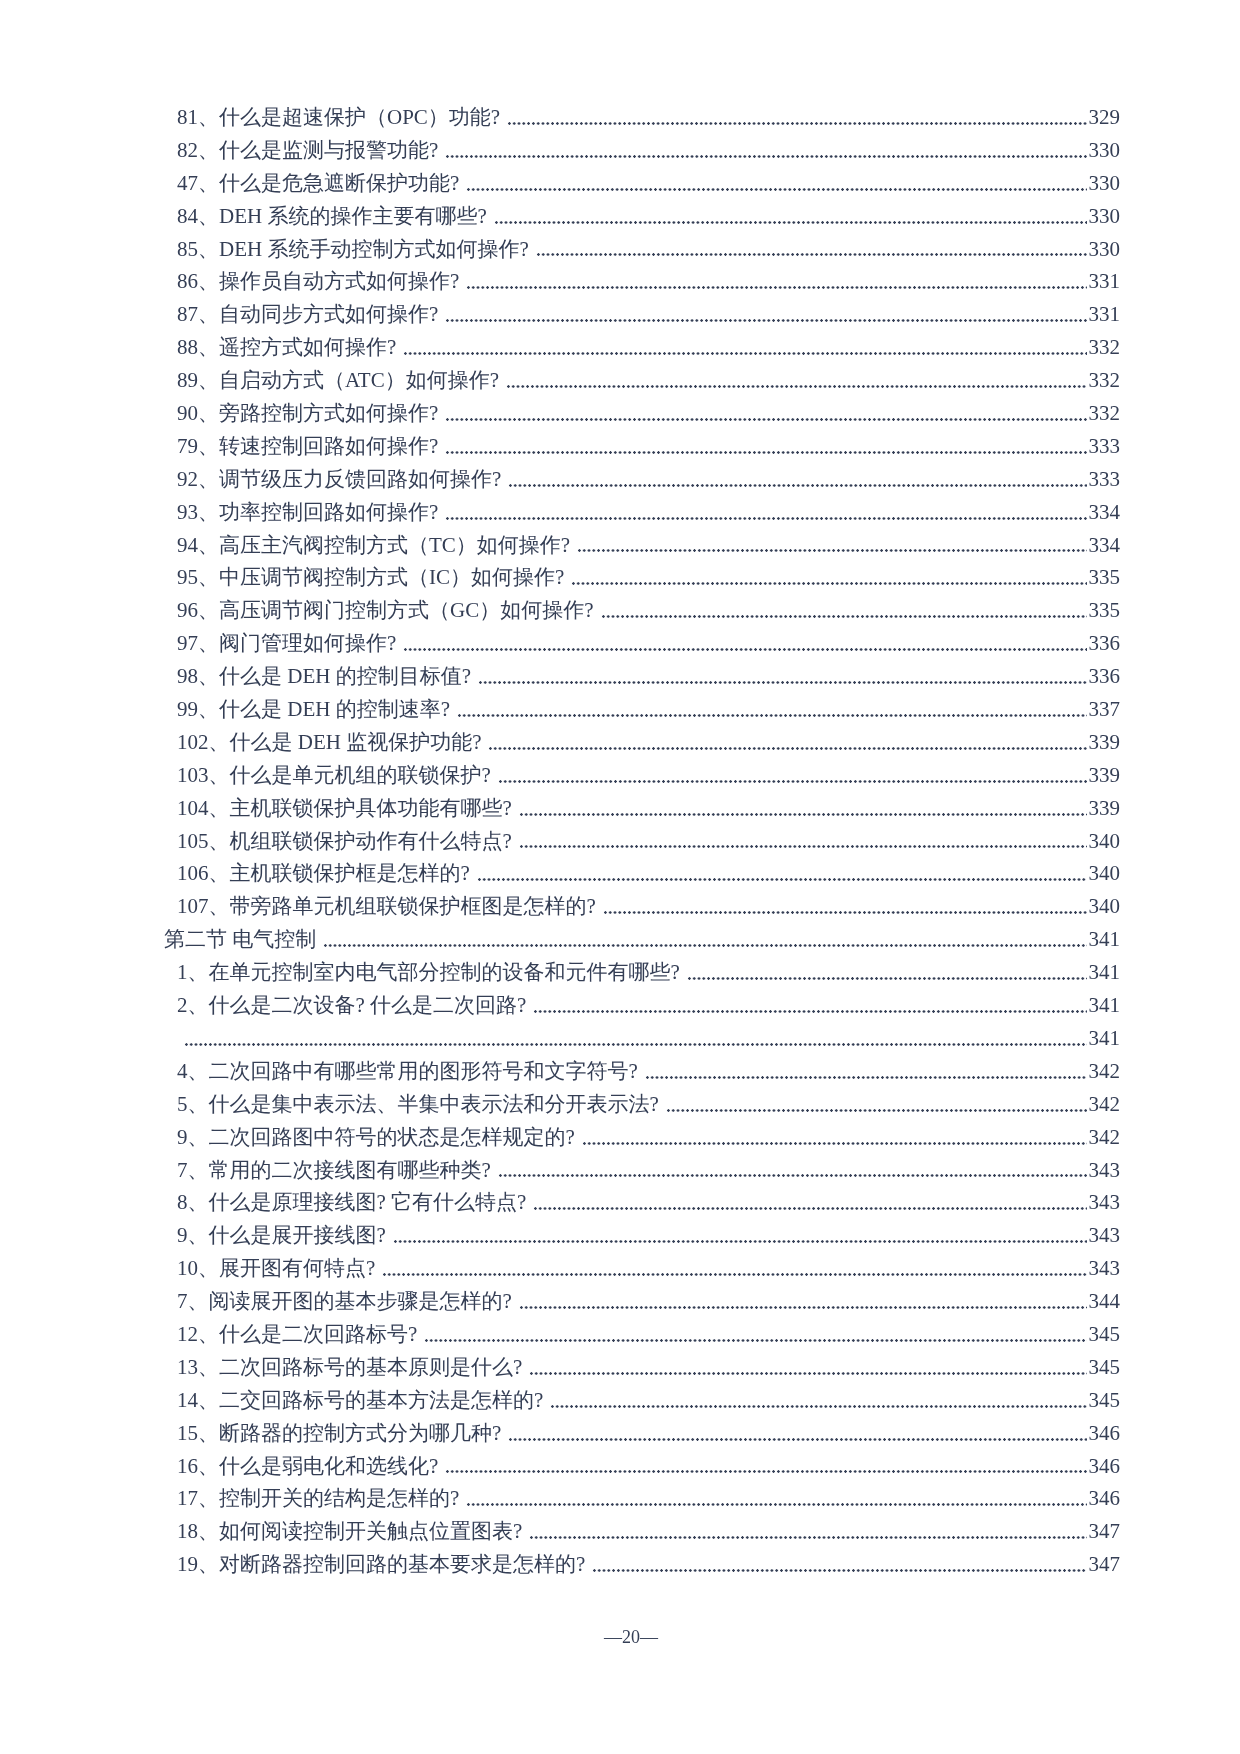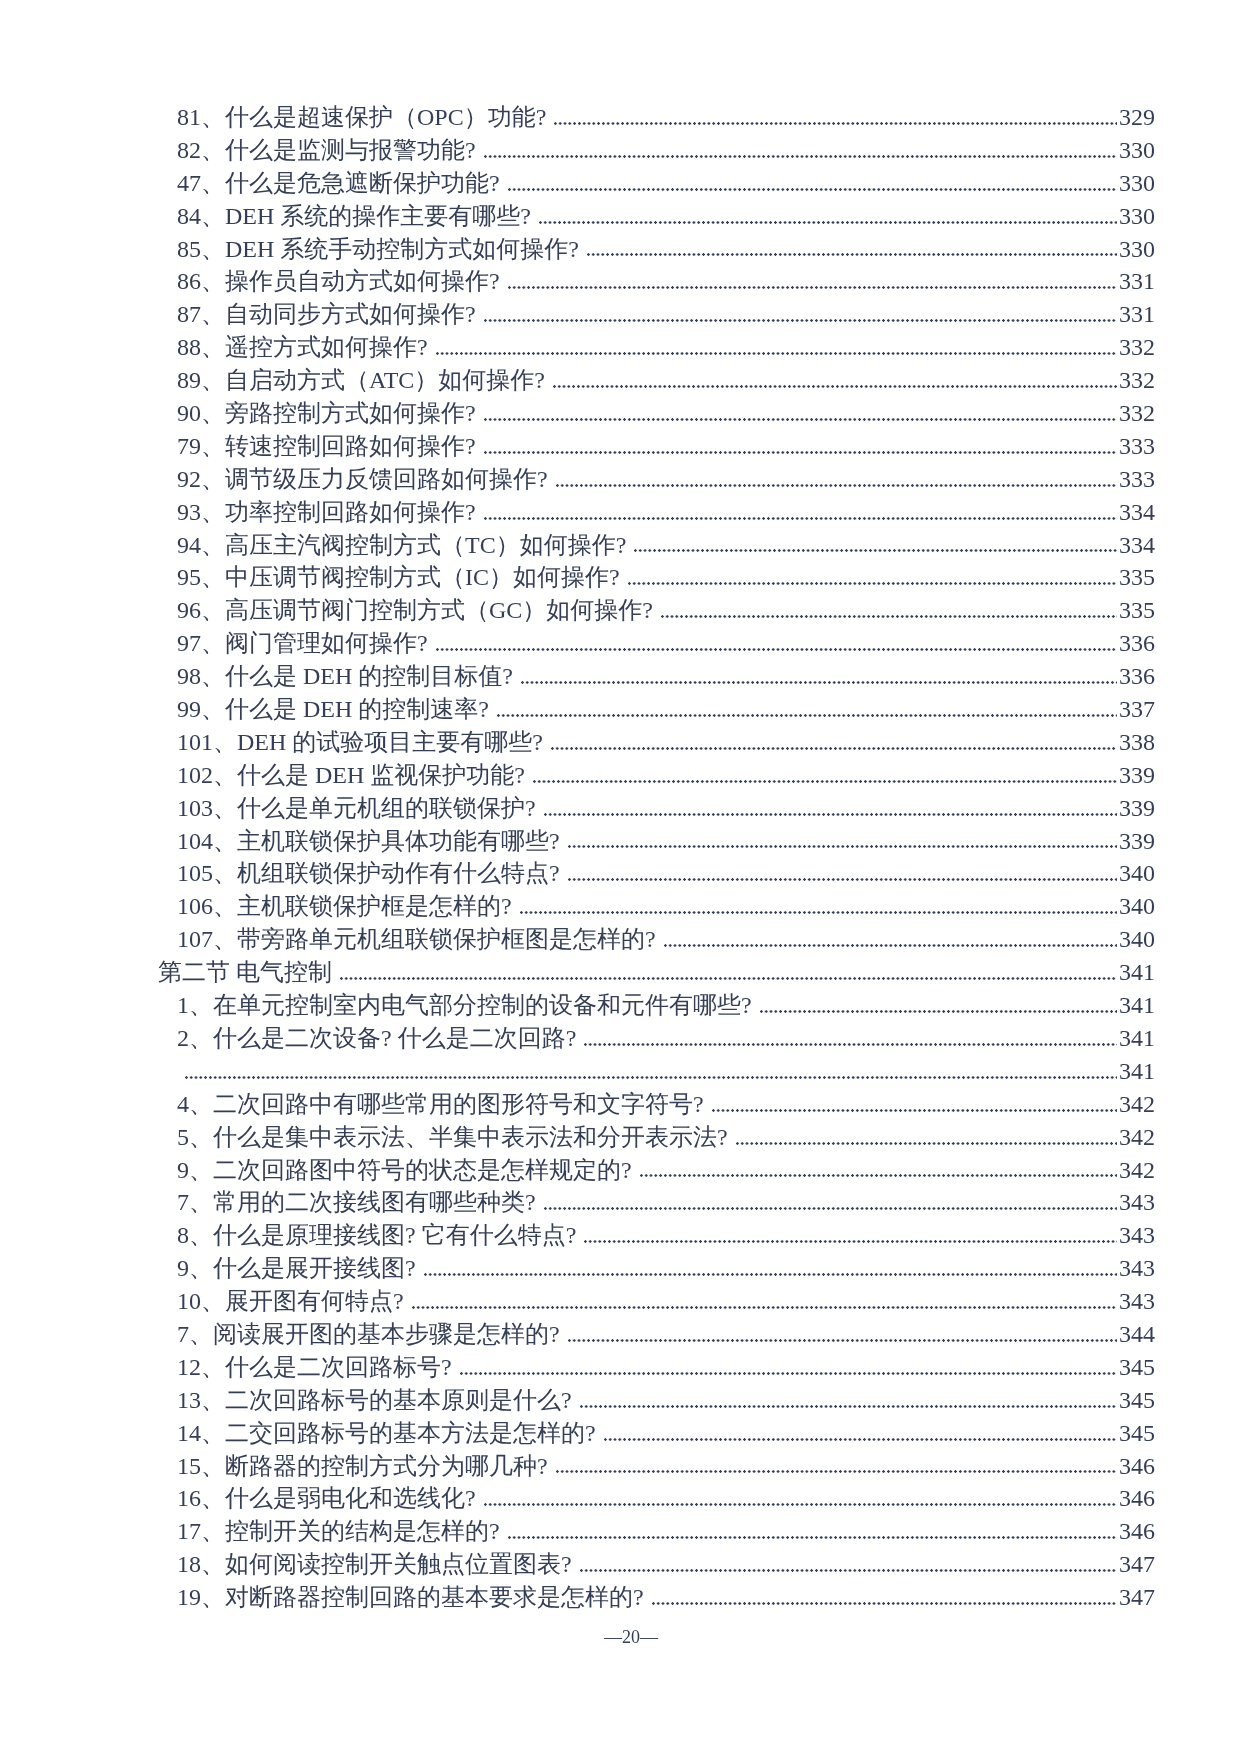--- a/index.html
+++ b/index.html
@@ -16,27 +16,27 @@
   .toc{
     position:absolute;
     top:101px;
     left:0;
     right:0;
   }
   .toc-row{
     display:flex;
     align-items:center;
     height:32.9px;
-    font-size:24px;
+    font-size:21px;
     line-height:32.9px;
-    padding-right:85px;
+    padding-right:120px;
     box-sizing:border-box;
   }
   .toc-row.item{padding-left:177px;}
-  .toc-row.section{padding-left:158px;}
+  .toc-row.section{padding-left:158px;margin-left:6px;}
   .toc-label{
     white-space:nowrap;
     flex:0 0 auto;
   }
   .leader{
     flex:1 1 auto;
     height:100%;
     margin-left:7px;
     margin-right:2px;
     background-image:radial-gradient(circle, currentColor 1.15px, transparent 1.45px);
@@ -154,25 +154,20 @@
       <span class="toc-label">98、什么是 DEH 的控制目标值?</span>
       <span class="leader"></span>
       <span class="toc-page-num">336</span>
     </div>
       <div class="toc-row item">
       <span class="toc-label">99、什么是 DEH 的控制速率?</span>
       <span class="leader"></span>
       <span class="toc-page-num">337</span>
     </div>
       <div class="toc-row item">
-      <span class="toc-label">101、DEH 的试验项目主要有哪些?</span>
-      <span class="leader"></span>
-      <span class="toc-page-num">338</span>
-    </div>
-      <div class="toc-row item">
       <span class="toc-label">102、什么是 DEH 监视保护功能?</span>
       <span class="leader"></span>
       <span class="toc-page-num">339</span>
     </div>
       <div class="toc-row item">
       <span class="toc-label">103、什么是单元机组的联锁保护?</span>
       <span class="leader"></span>
       <span class="toc-page-num">339</span>
     </div>
       <div class="toc-row item">

